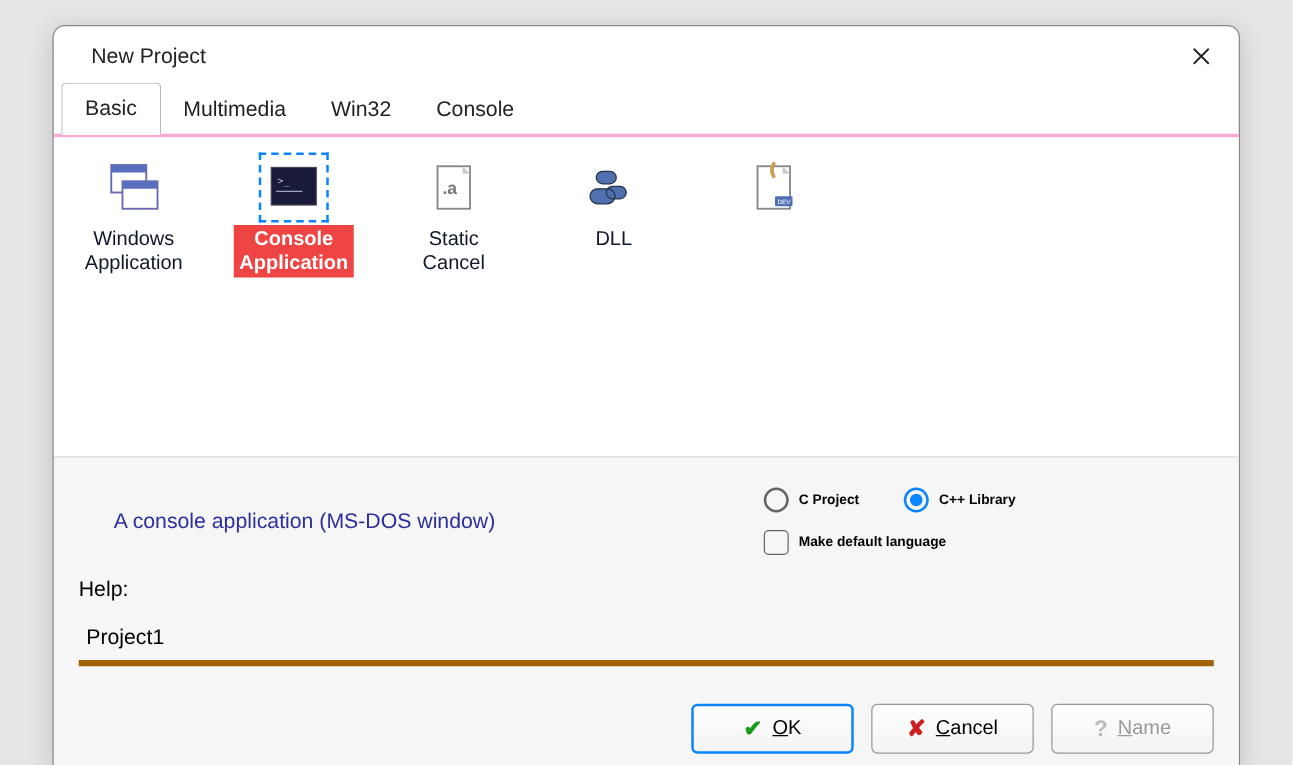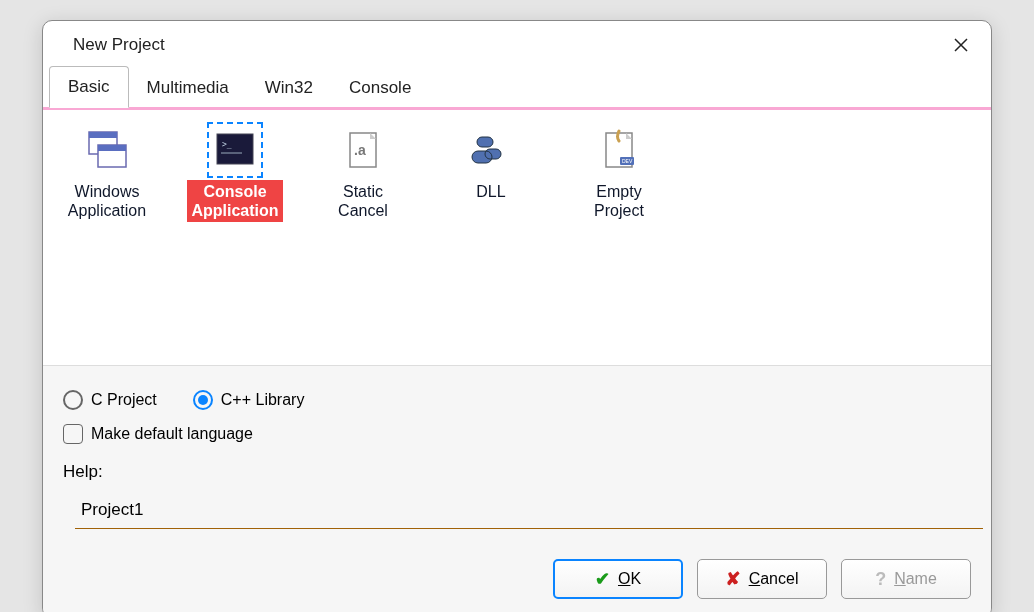--- a/index.html
+++ b/index.html
@@ -124,22 +124,23 @@
       display: flex;
       flex-direction: column;
       gap: 14px;
       min-width: 360px;
     }
     .radio-row { display: flex; gap: 36px; }
     .radio-opt, .check-opt {
       display: flex;
       align-items: center;
       gap: 8px;
-      font-size: 16px;
-      cursor: pointer;
+      font-size: 11px;
+      cursor: pointer;
+      font-weight: bold;
     }
     .radio {
       width: 20px;
       height: 20px;
       border: 2px solid #666;
       border-radius: 50%;
       display: flex;
       align-items: center;
       justify-content: center;
     }
@@ -162,24 +163,23 @@
     .name-label {
       font-size: 17px;
       margin-bottom: 10px;
       display: block;
     }
     .name-input {
       width: 100%;
       font-size: 17px;
       padding: 8px 6px;
       border: none;
-      border-bottom: 1px solid #a16207;
+      border-bottom: 5px solid #a16207;
       background: transparent;
       outline: none;
-      margin-left: 12px;
     }
     .buttons {
       display: flex;
       justify-content: flex-end;
       gap: 14px;
       padding: 14px 20px 18px;
       background: #f6f6f6;
     }
     .btn {
       min-width: 130px;
@@ -274,27 +274,27 @@
     <div class="template-item">
       <div class="template-icon">
         <svg width="42" height="42" viewBox="0 0 42 42">
           <rect x="8" y="4" width="26" height="34" fill="#fff" stroke="#888" stroke-width="1.5"></rect>
           <polygon points="28,4 34,10 28,10" fill="#ccc"></polygon>
           <path d="M21 2 q-3 6 0 10" stroke="#caa050" stroke-width="3" fill="none" stroke-linecap="round"></path>
           <rect x="22" y="28" width="14" height="8" rx="1" fill="#5270b8"></rect>
           <text x="24" y="34" fill="#fff" font-size="5">DEV</text>
         </svg>
       </div>
-      <div class="template-label">Empty Project</div>
     </div>
 
   </div>
 
   <div class="lower">
     <div class="desc-row">
+      <div class="description">A console application (MS-DOS window)</div>
       <div class="options">
         <div class="radio-row">
           <div class="radio-opt">
             <span class="radio"></span>
             <span>C Project</span>
           </div>
           <div class="radio-opt">
             <span class="radio checked"></span>
             <span>C++ Library</span>
           </div>

